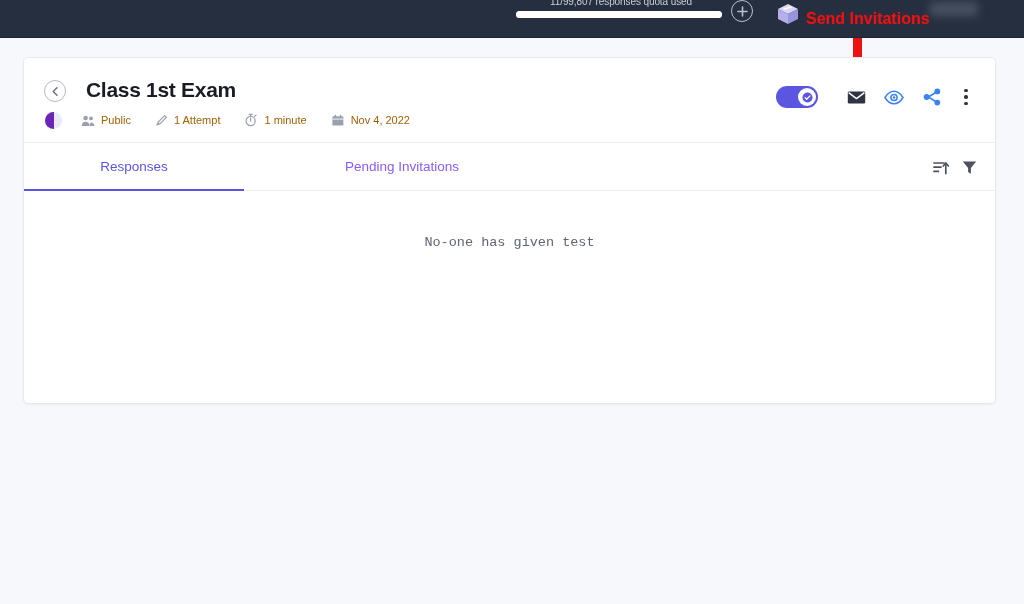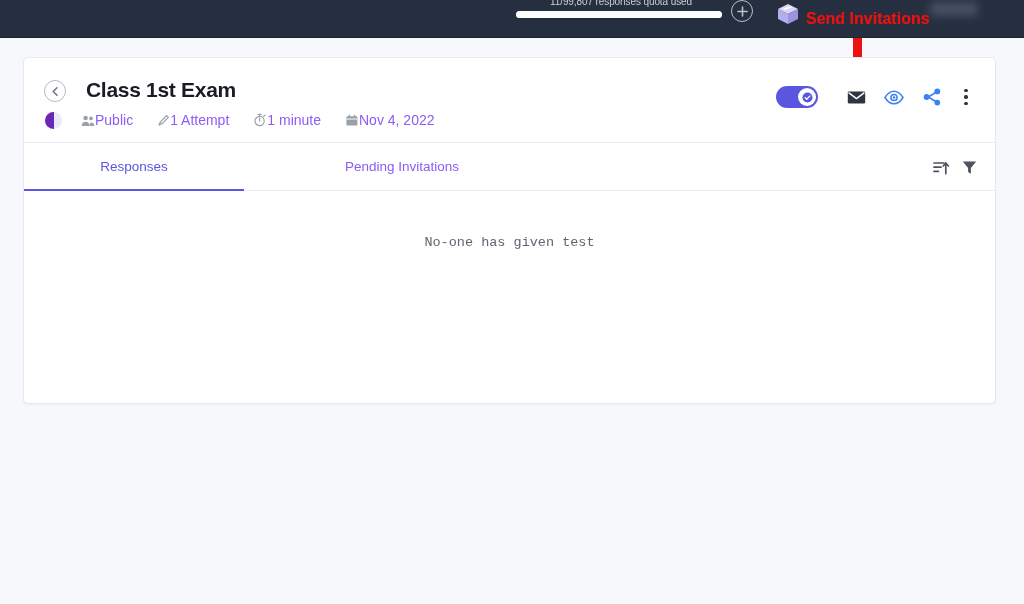--- a/index.html
+++ b/index.html
@@ -182,22 +182,23 @@
     content: "";
     position: absolute;
     left: 0; top: 0;
     width: 50%; height: 100%;
     background: #6b26b8;
   }
 
   .meta-item {
     display: flex;
     align-items: center;
-    font-size: 14px;
-    color: #8b5cf6;
+    gap: 6px;
+    font-size: 11px;
+    color: #a16207;
     margin-right: 24px;
     white-space: nowrap;
   }
   .meta-item .mi-ico {
     display: flex; align-items: center; justify-content: center;
     flex: 0 0 auto;
     color: #9aa1ad;
   }
 
   

